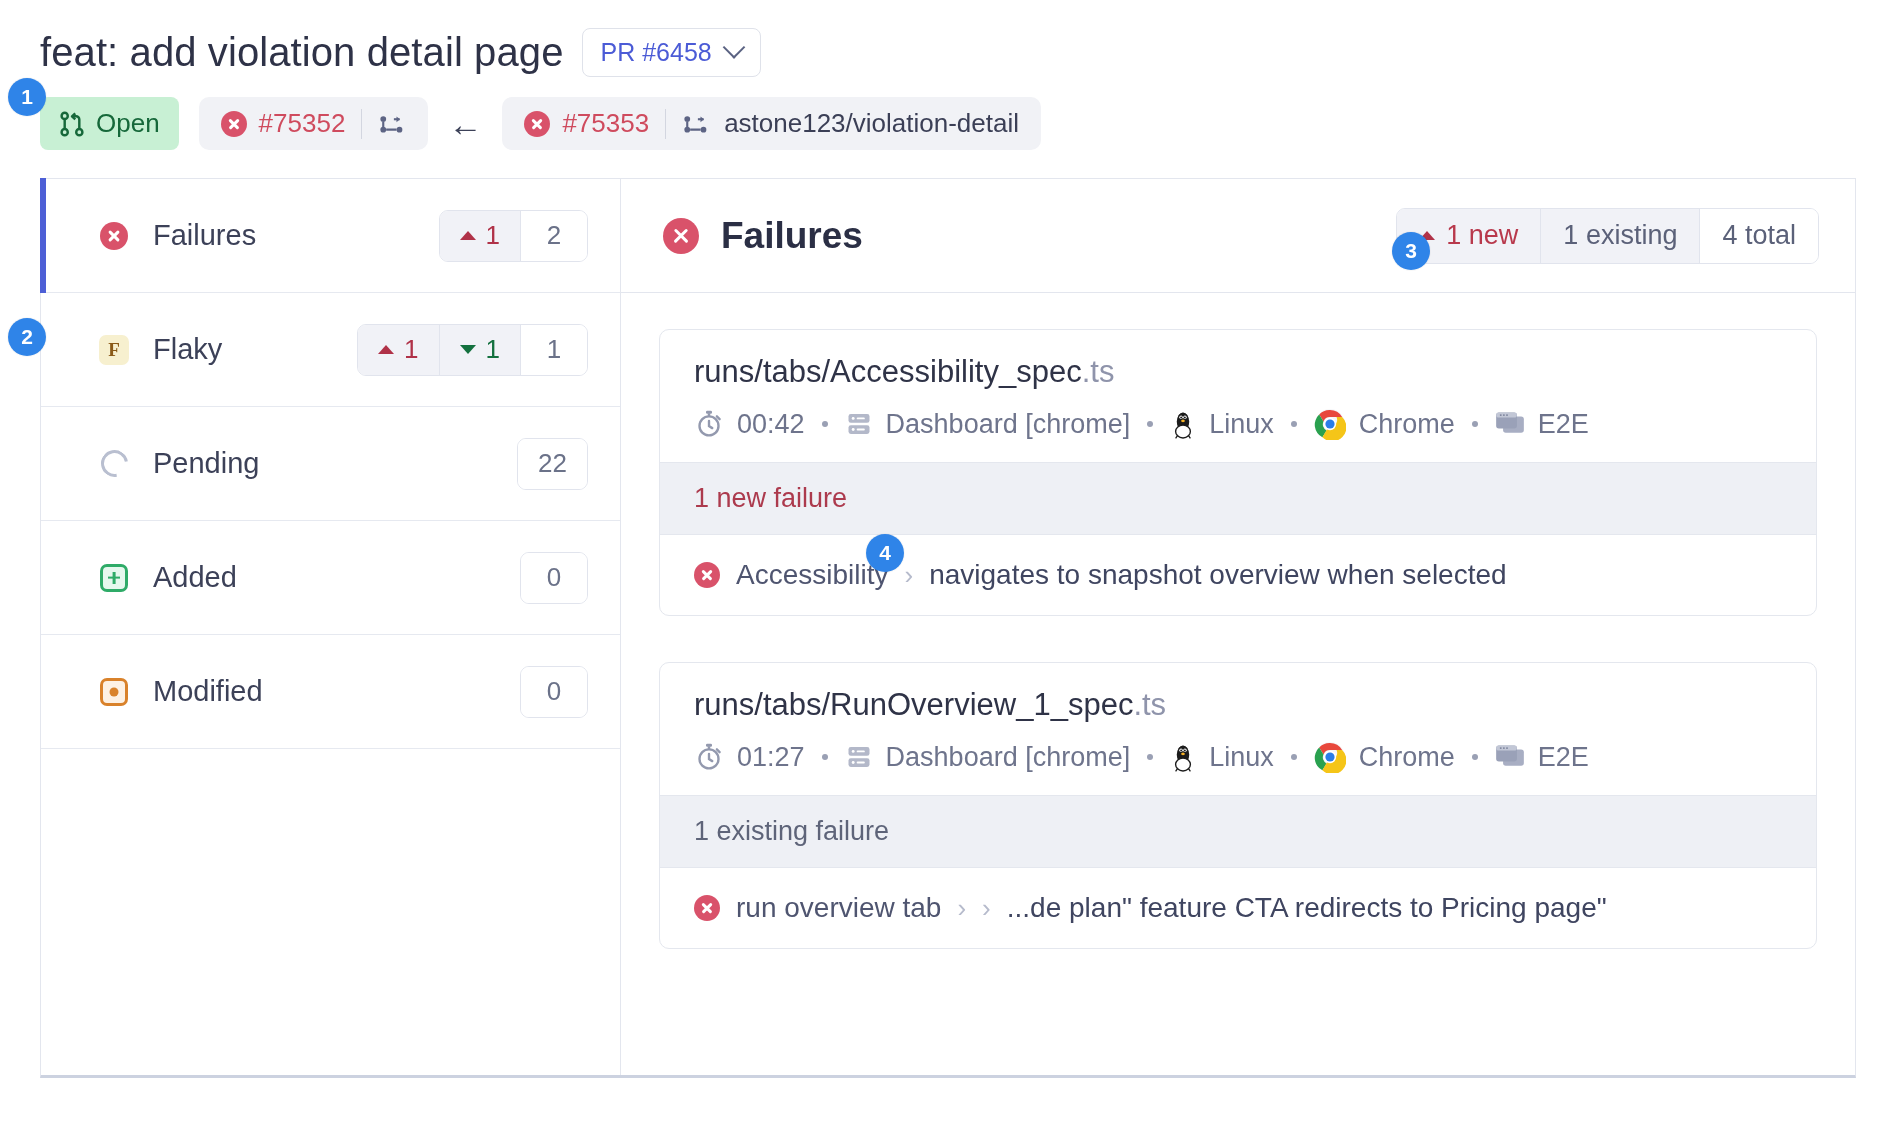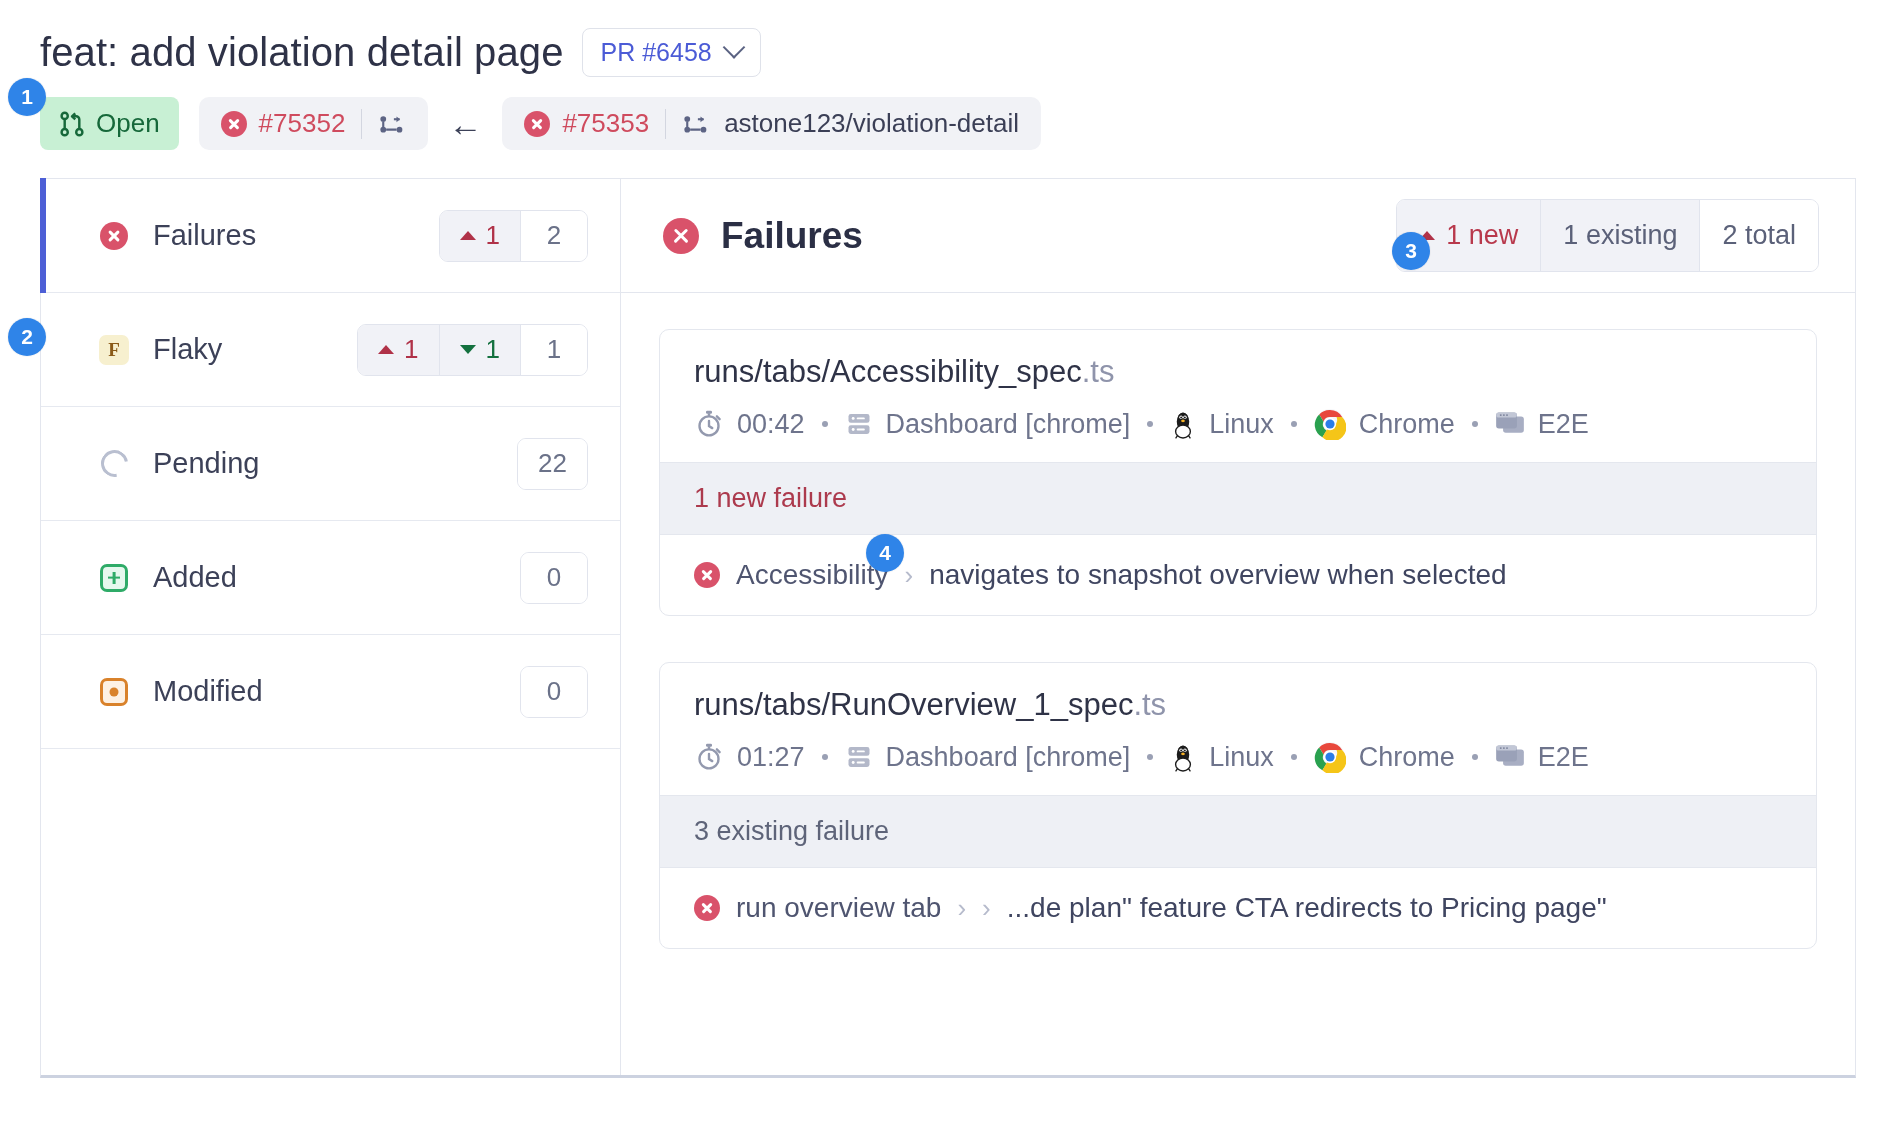--- a/index.html
+++ b/index.html
@@ -171,21 +171,21 @@
   .main-head {
     height: 114px; display: flex; align-items: center;
     padding: 0 36px 0 42px; border-bottom: 1px solid #e3e6ee;
     position: relative;
   }
   .main-title { font-size: 37px; font-weight: 700; color: #2b2f45; margin-left: 22px; }
   .filter-tabs { margin-left: auto; display: inline-flex; border: 1px solid #e1e4ed;
                  border-radius: 9px; overflow: hidden; }
   .ftab {
     display: flex; align-items: center; gap: 11px;
-    padding: 0 22px; height: 71px; font-size: 27px;
+    padding: 0 22px; height: 54px; font-size: 27px;
     background: #f1f2f7; color: #5b6179; border-right: 1px solid #e1e4ed;
   }
   .ftab:last-child { border-right: none; }
   .ftab.red { color: #b8394c; }
   .ftab.sel { background: #ffffff; color: #5b6179; }
 
   .main-body { flex: 1; padding: 36px 38px; overflow: hidden; }
 
   .fcard {
     border: 1px solid #e4e7ee; border-radius: 10px; overflow: hidden;
@@ -354,21 +354,21 @@
     <div class="main-head">
       <span class="xcircle lg"></span>
       <span class="main-title">Failures</span>
 
       <span class="filter-tabs">
         <span class="ftab red">
           <span class="tri-up"></span>
           <span>1 new</span>
         </span>
         <span class="ftab">1 existing</span>
-        <span class="ftab sel">2 total</span>
+        <span class="ftab sel">4 total</span>
       </span>
     </div>
 
     <div class="main-body">
 
       <div class="fcard">
         <div class="fcard-head">
           <div class="spec-path">
             <span>runs/tabs/Accessibility_spec</span><span class="ext">.ts</span>
           </div>
@@ -510,21 +510,21 @@
                 <rect x="1" y="1" width="18" height="4.4" rx="2.4" fill="#c2c7d6"></rect>
                 <circle cx="5" cy="3.3" r=".85" fill="#7d849c"></circle>
                 <circle cx="7.7" cy="3.3" r=".85" fill="#7d849c"></circle>
                 <circle cx="10.4" cy="3.3" r=".85" fill="#7d849c"></circle>
               </svg>
               <span>E2E</span>
             </span>
           </div>
         </div>
 
-        <div class="sub-head grey">3 existing failure</div>
+        <div class="sub-head grey">1 existing failure</div>
 
         <div class="test-row">
           <span class="xcircle"></span>
           <span class="test-suite">run overview tab</span>
           <span class="bcrumb">›</span>
           <span class="bcrumb">›</span>
           <span class="test-name">...de plan" feature CTA redirects to Pricing page"</span>
         </div>
       </div>
 

